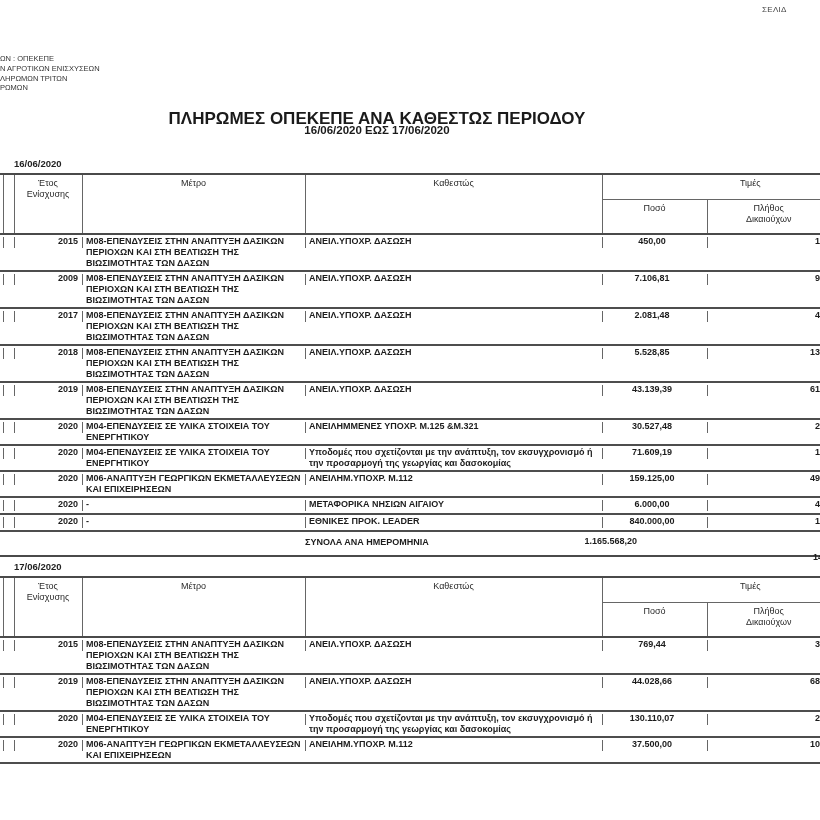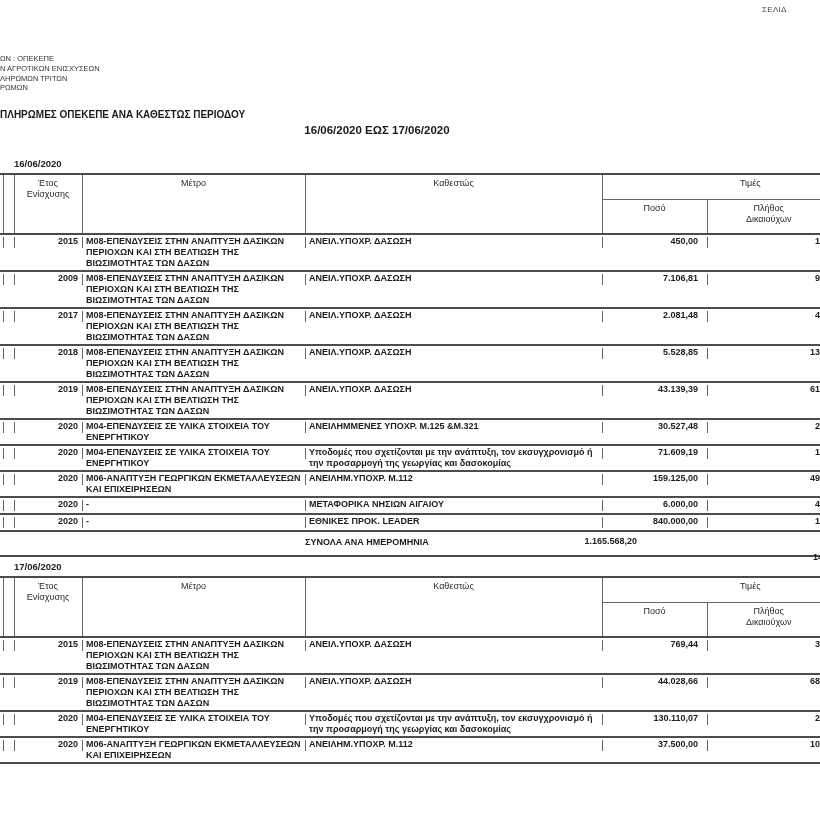--- a/index.html
+++ b/index.html
@@ -5,21 +5,21 @@
   html,body{margin:0;padding:0;background:#fff;}
   .page{
     position:relative; width:820px; height:820px; overflow:hidden;
     background:#fff; font-family:"Liberation Sans", sans-serif; color:#1f1f1f;
   }
   
   .corner{position:absolute; left:0; top:54px; font-size:7.5px; line-height:9.8px; color:#333; white-space:nowrap;}
   
   .pagelabel{position:absolute; left:718px; top:5px; font-size:8px; color:#444; letter-spacing:.3px;margin-left:44px;}
   
-  .title{position:absolute; top:109px; left:0; width:754px; text-align:left; font-size:10px; font-weight:bold; color:#1a1a1a;}
+  .title{position:absolute; top:109px; left:0; width:754px; text-align:center; font-size:17px; font-weight:bold; color:#1a1a1a;}
   .subtitle{position:absolute; top:124px; left:0; width:754px; text-align:center; font-size:11.5px; font-weight:bold; color:#1a1a1a;}
 
   .tsec{position:absolute; left:0; width:820px;}
   .tsec0{top:150px;}
   .tsec1{top:553px;}
   .date-label{margin:8px 0 4px 14px; font-size:9.5px; font-weight:bold; color:#222;}
 
   table.rpt{
     border-collapse:collapse; table-layout:fixed;
     width:890px; margin-left:-60px;
@@ -45,21 +45,21 @@
   tbody td{
     position:relative; vertical-align:top; padding:1px 4px 1px 4px;
     border-bottom:2px solid #4d4d4d; font-weight:bold; color:#1c1c1c; line-height:11px;
     word-wrap:break-word;
   }
   tbody td::before{
     content:""; position:absolute; left:0; top:2px; width:1px; height:11px; background:#666;
   }
   tbody td.td-cutA::before{display:none;}
   tbody td.td-year{text-align:right; padding-right:4px;}
-  tbody td.td-amount{text-align:right; padding-right:9px;}
+  tbody td.td-amount{text-align:center; padding-right:9px;}
   tbody td.td-count{text-align:right; padding-right:10px;}
 
   .totals{
     position:relative; margin-left:-60px; width:890px; height:23px;
     border-bottom:2px solid #4a4a4a; font-size:9px; font-weight:bold; color:#1c1c1c;
   }
   .t-label{position:absolute; left:365px; width:297px; top:5px; text-align:left;}
   .t-amount{position:absolute; left:520px; width:177px; top:4px; text-align:right;}
   .t-count{position:absolute; right:2px; top:4px;margin-top:16px;}
 </style>

